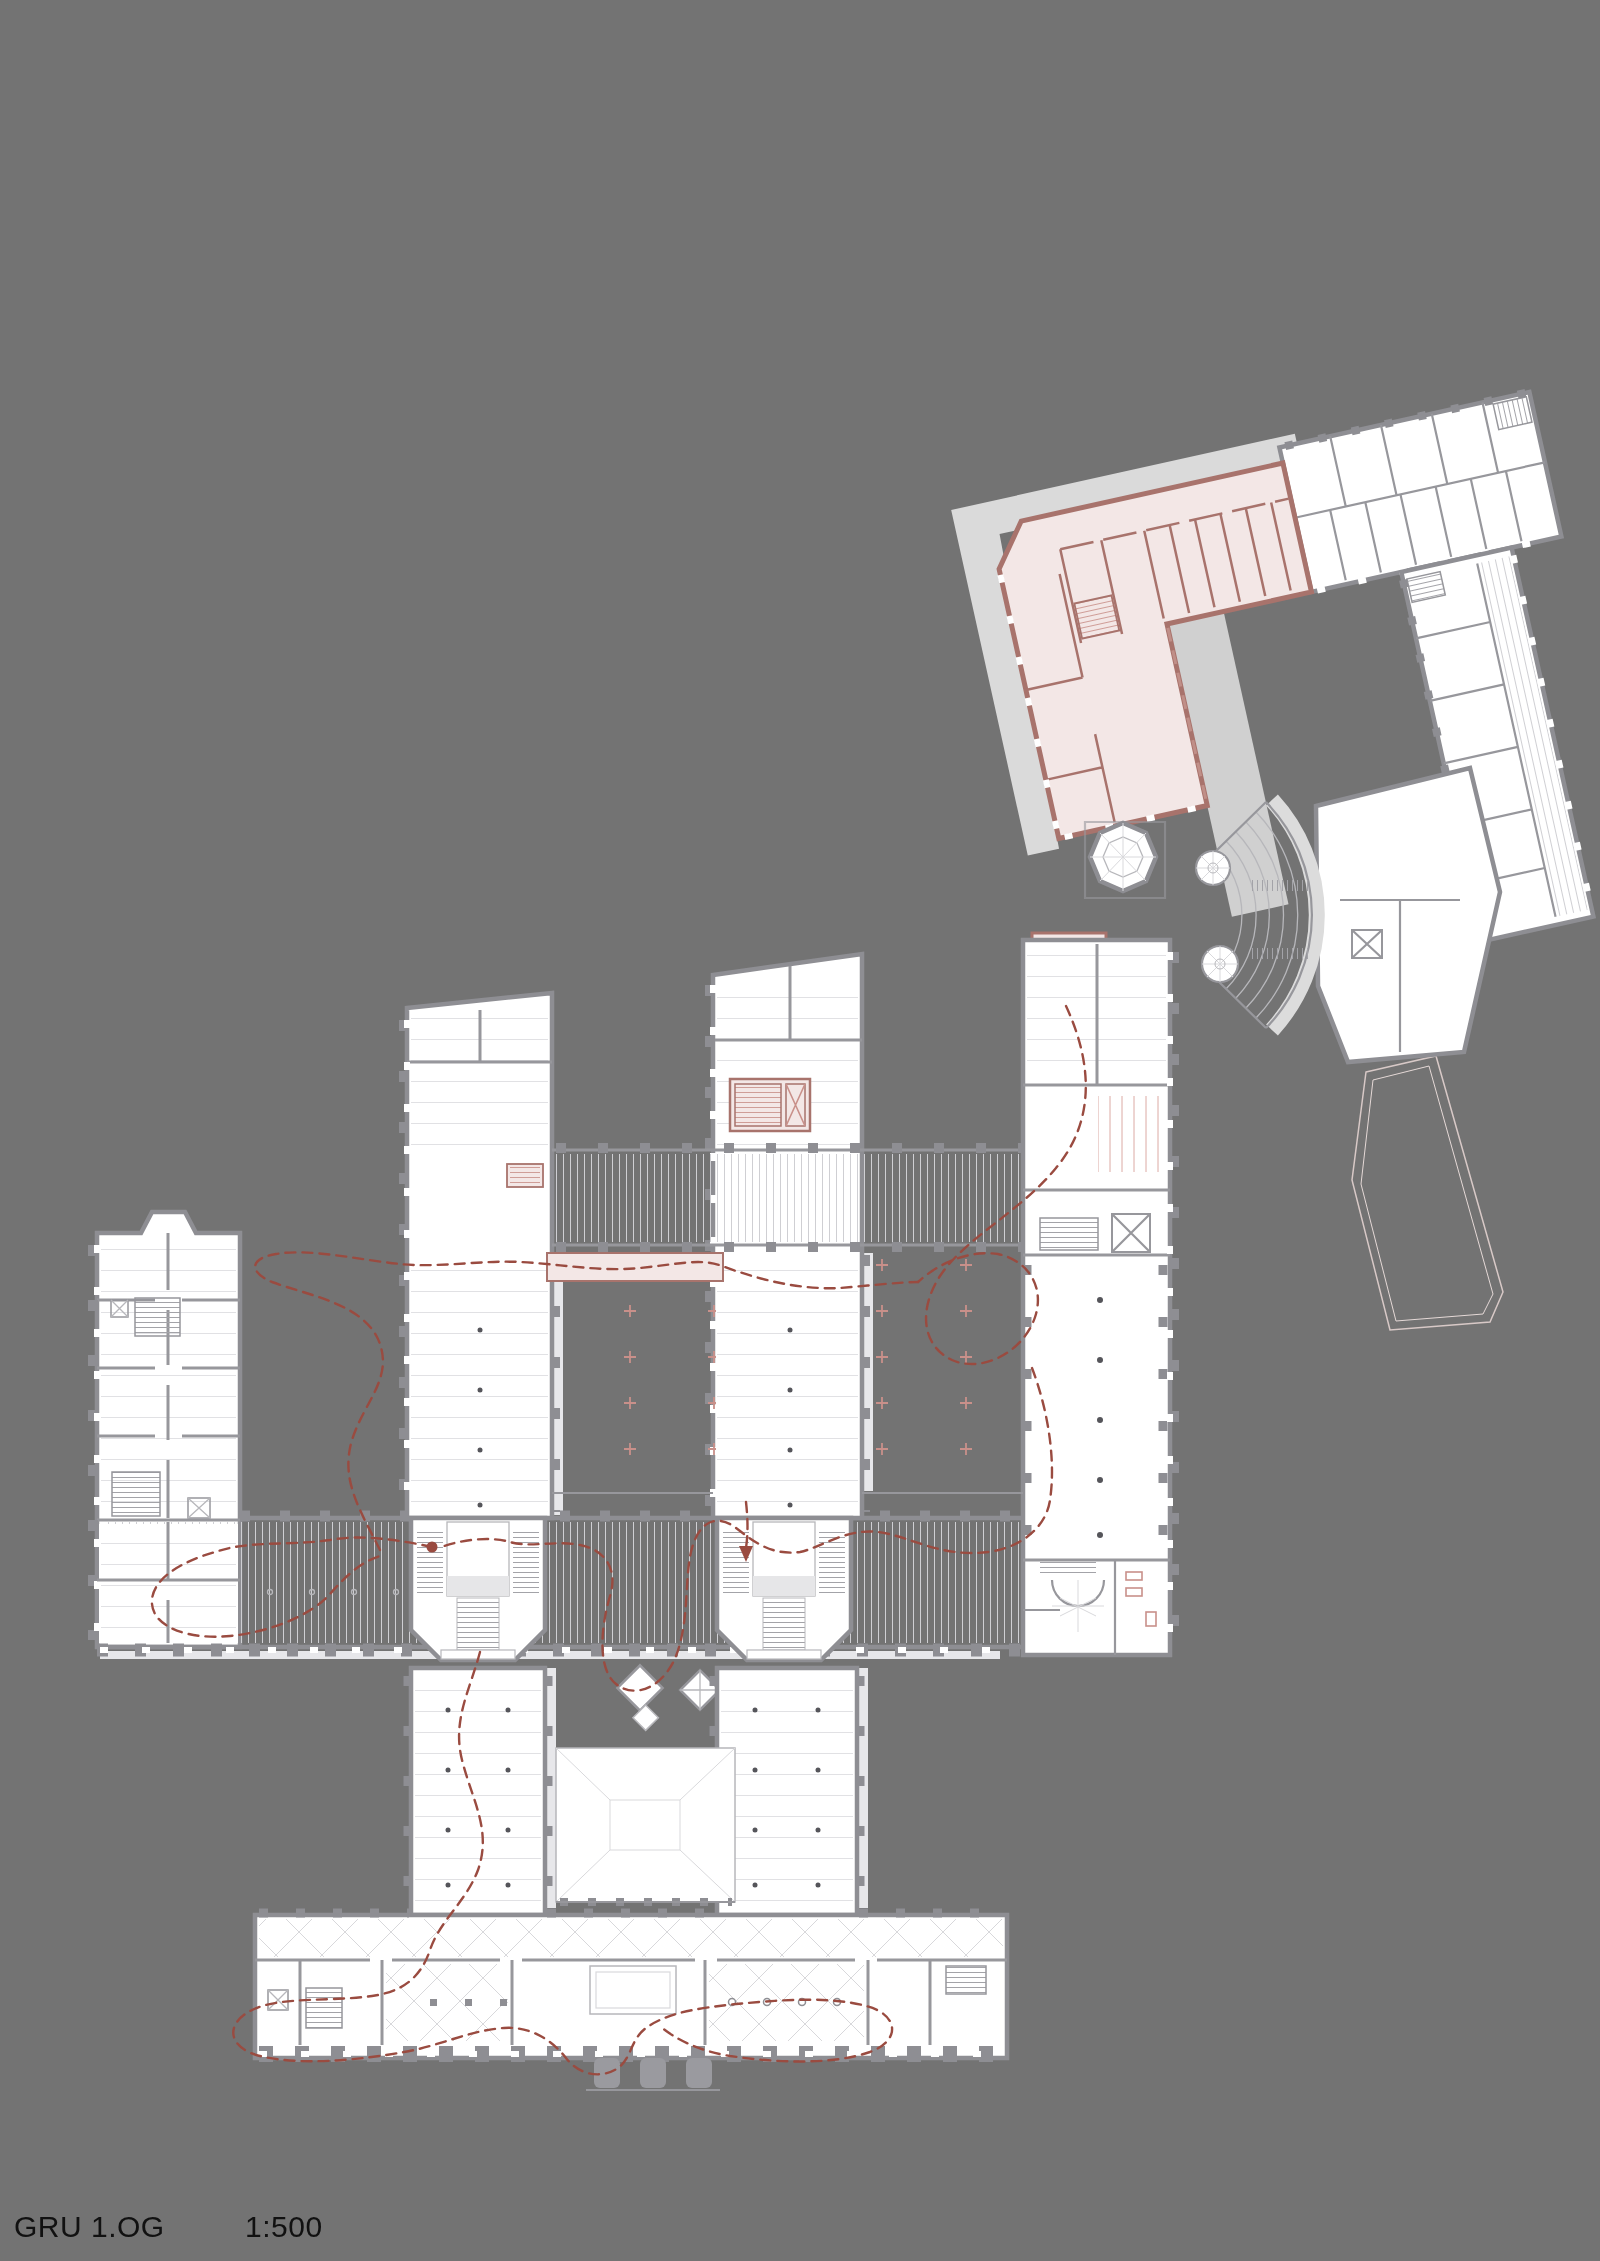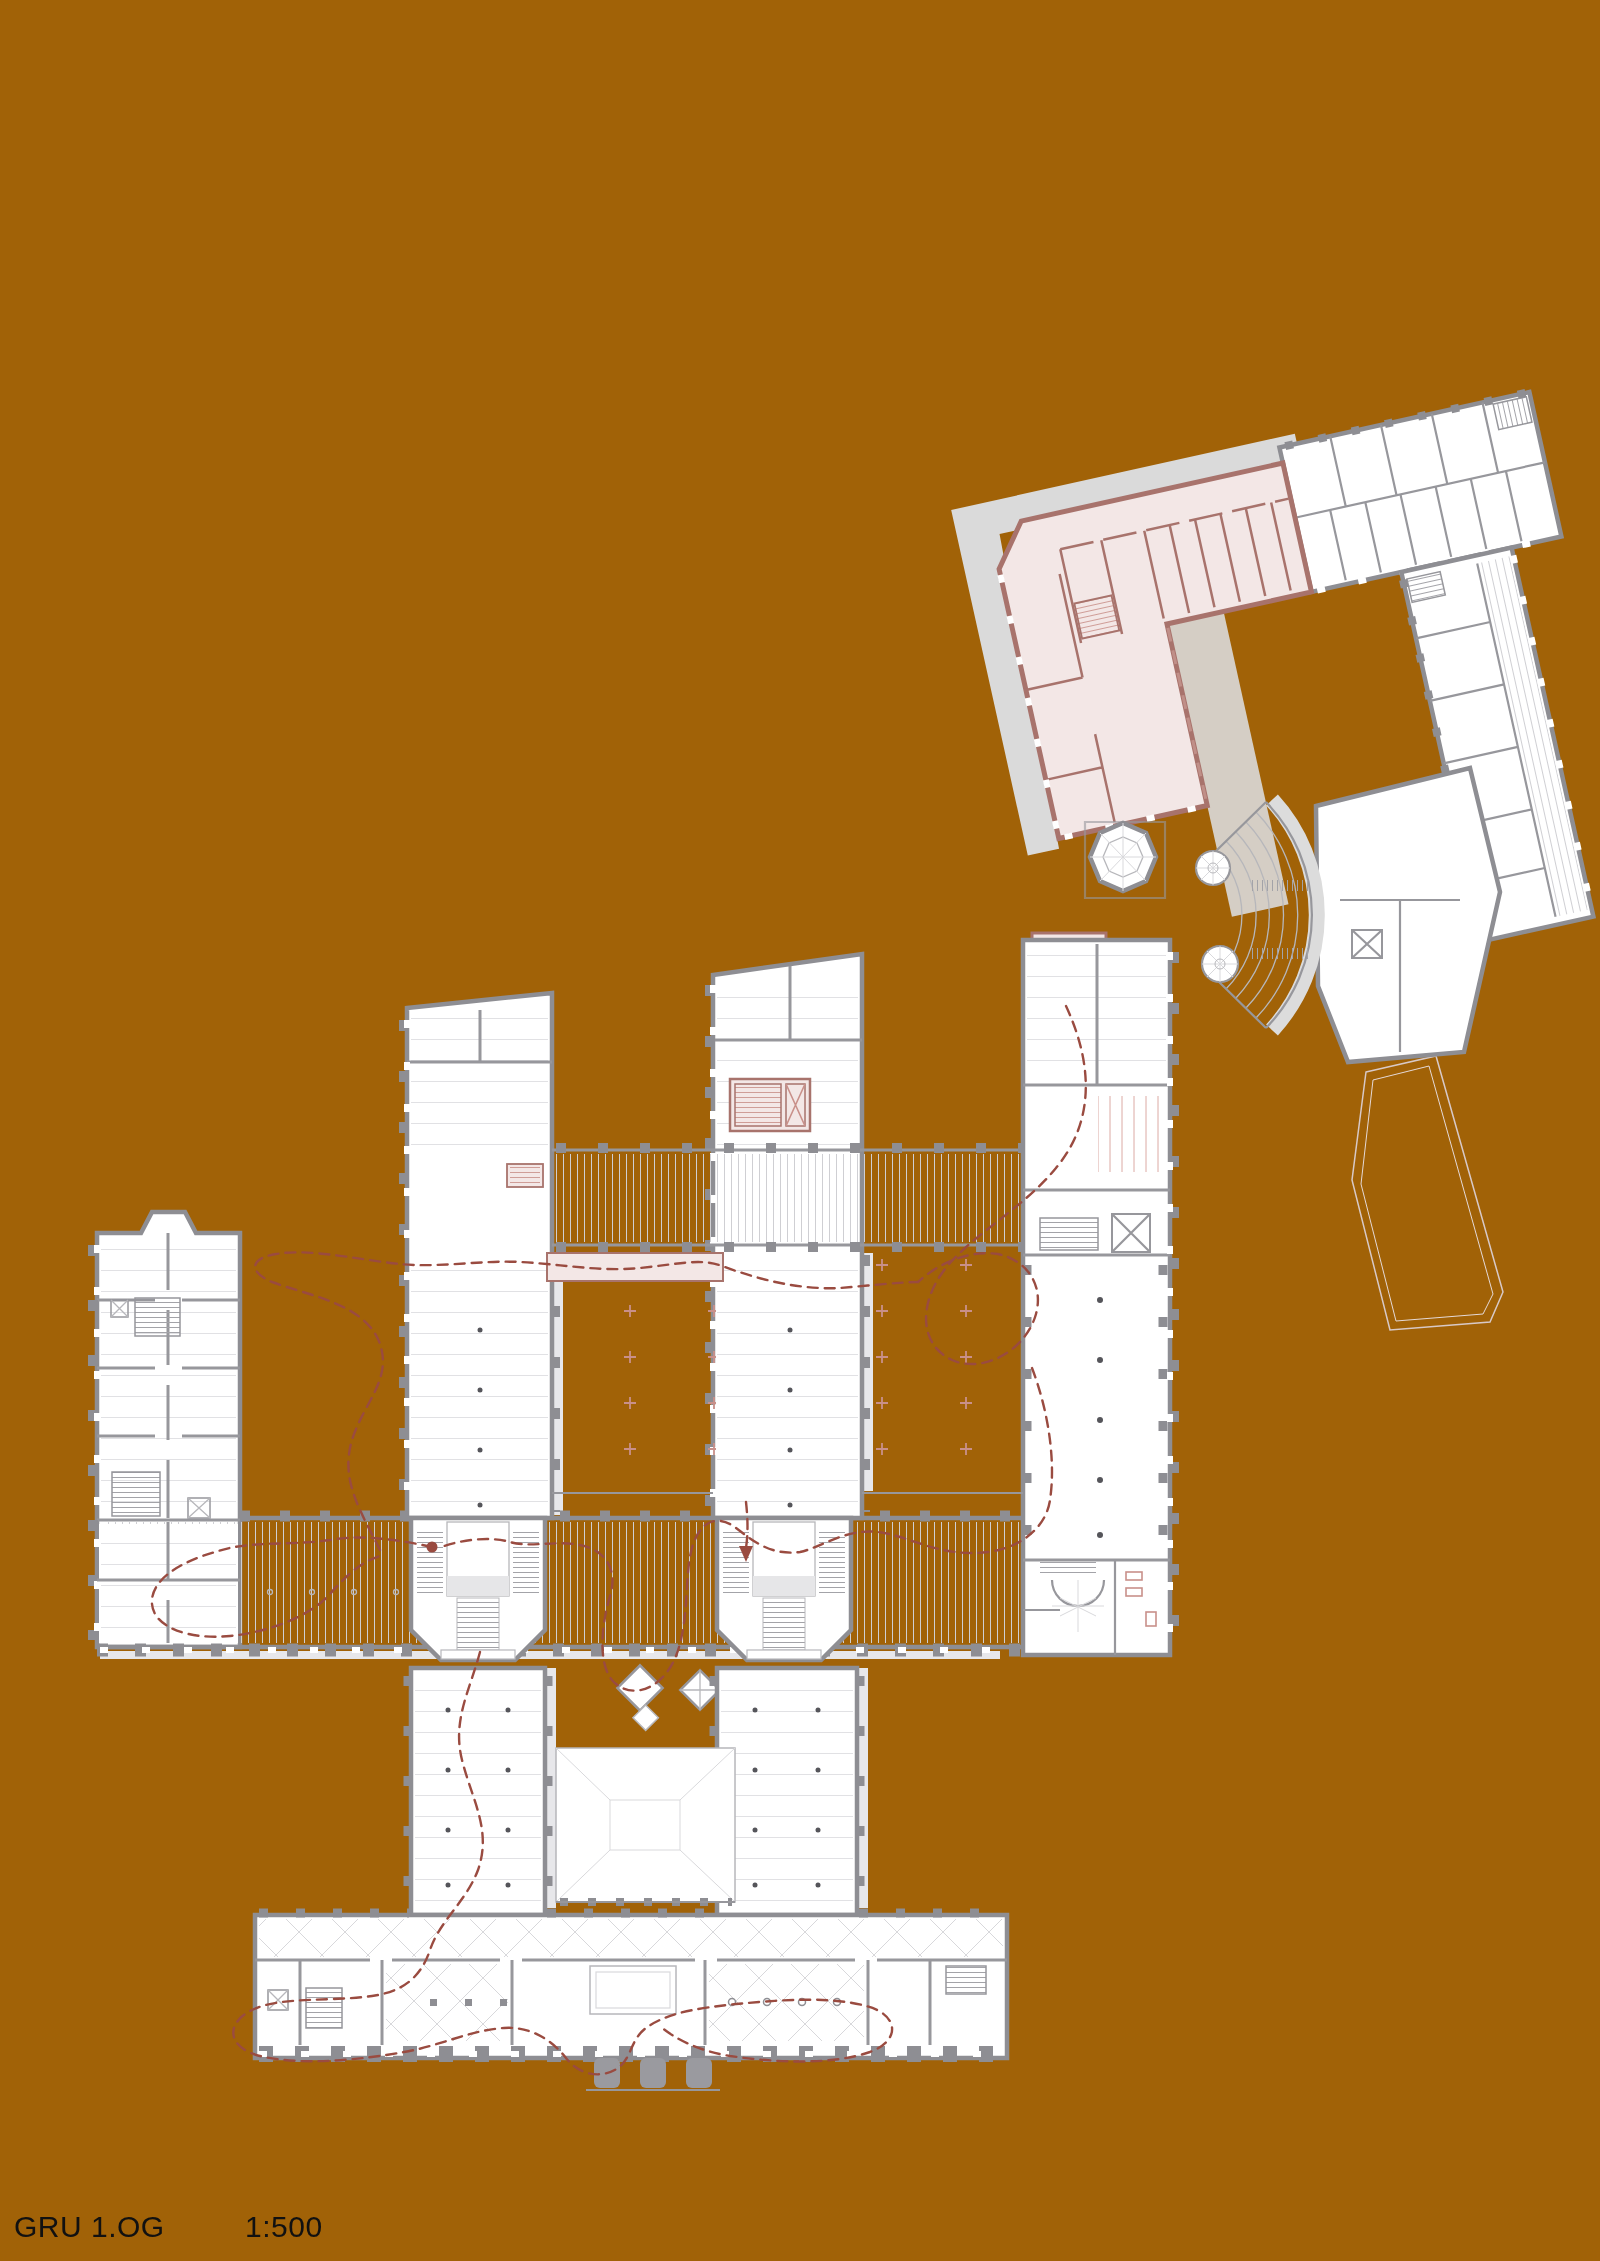--- a/index.html
+++ b/index.html
@@ -8,21 +8,21 @@
     --c-thin:#b7b7bb;
     --c-xthin:#d9d9dc;
     --c-shadow:#dadada;
     --c-newfill:#f3e7e6;
     --c-newwall:#a8736c;
     --c-newlight:#c9908a;
     --c-circ:#9a4b40;
     --c-text:#111111;
   }
   html,body{margin:0;padding:0;background:#fff;}
-  .sheet{position:relative;width:1600px;height:2261px;background:#a16207;overflow:hidden;}
+  .sheet{position:relative;width:1600px;height:2261px;background:#737373;overflow:hidden;}
   svg{display:block;}
   .wall{fill:none;stroke:var(--c-wall);stroke-width:4.5;stroke-linejoin:miter;}
   .wallf{fill:#ffffff;stroke:var(--c-wall);stroke-width:4.5;stroke-linejoin:miter;}
   .part{fill:none;stroke:var(--c-part);stroke-width:3;}
   .part2{fill:none;stroke:var(--c-part);stroke-width:2.2;}
   .thin{fill:none;stroke:var(--c-thin);stroke-width:1.3;}
   .xthin{fill:none;stroke:var(--c-xthin);stroke-width:1;}
   .bump{fill:none;stroke:var(--c-wall);}
   .win{fill:none;stroke:#ffffff;stroke-width:6;stroke-dasharray:8 34;}
   .shadow{fill:var(--c-shadow);stroke:none;}

